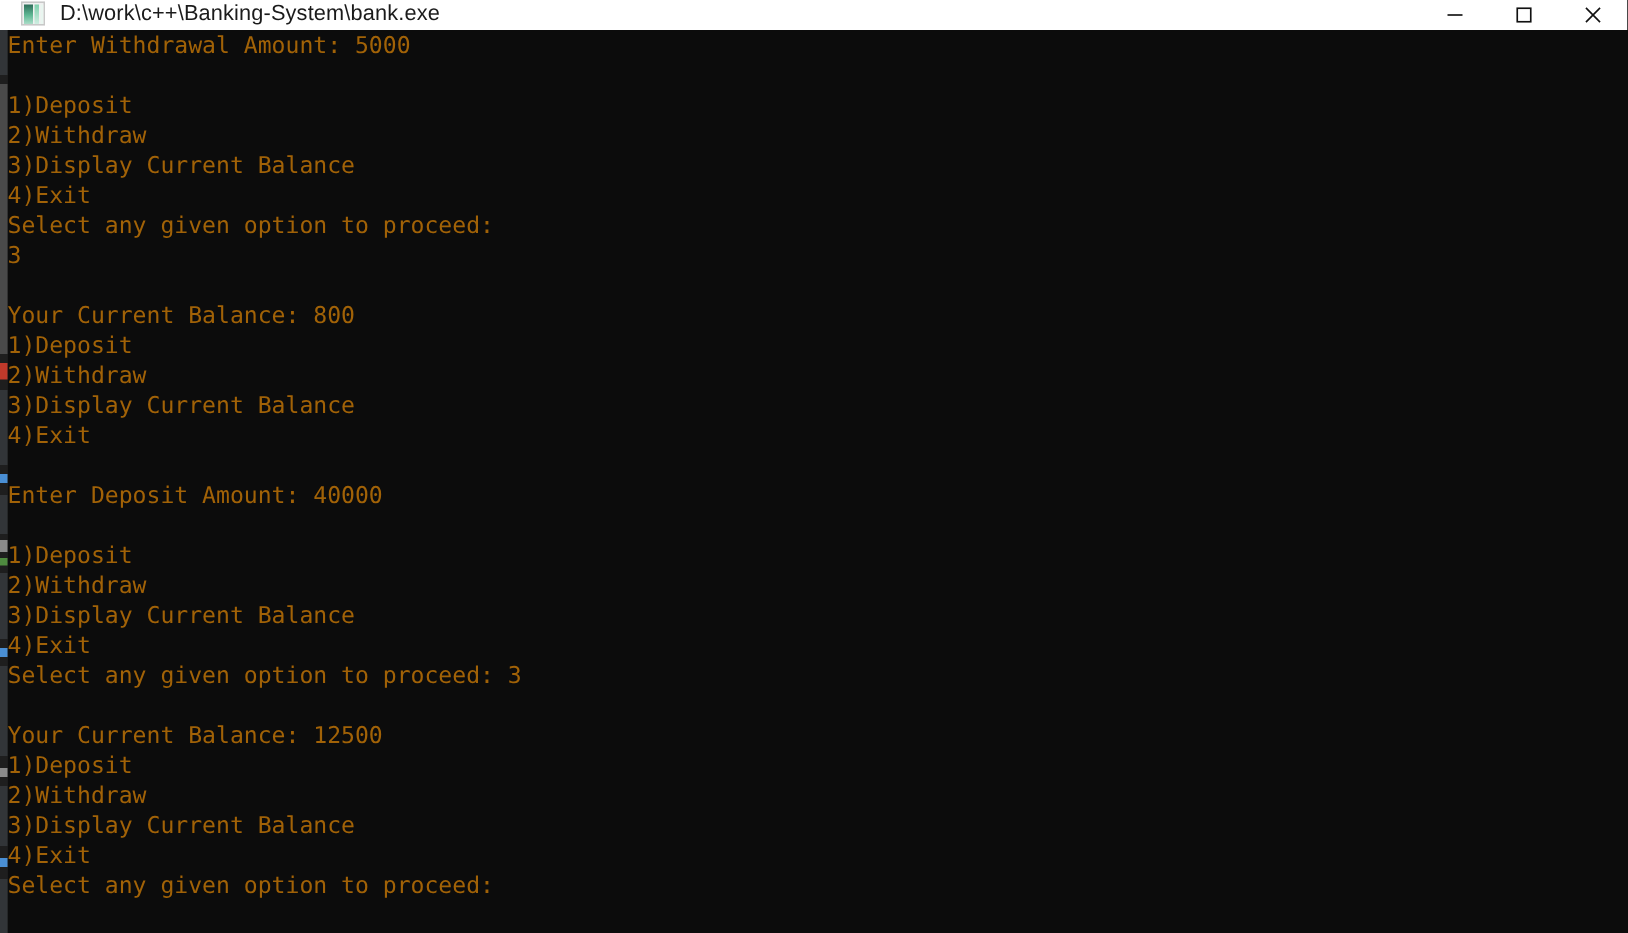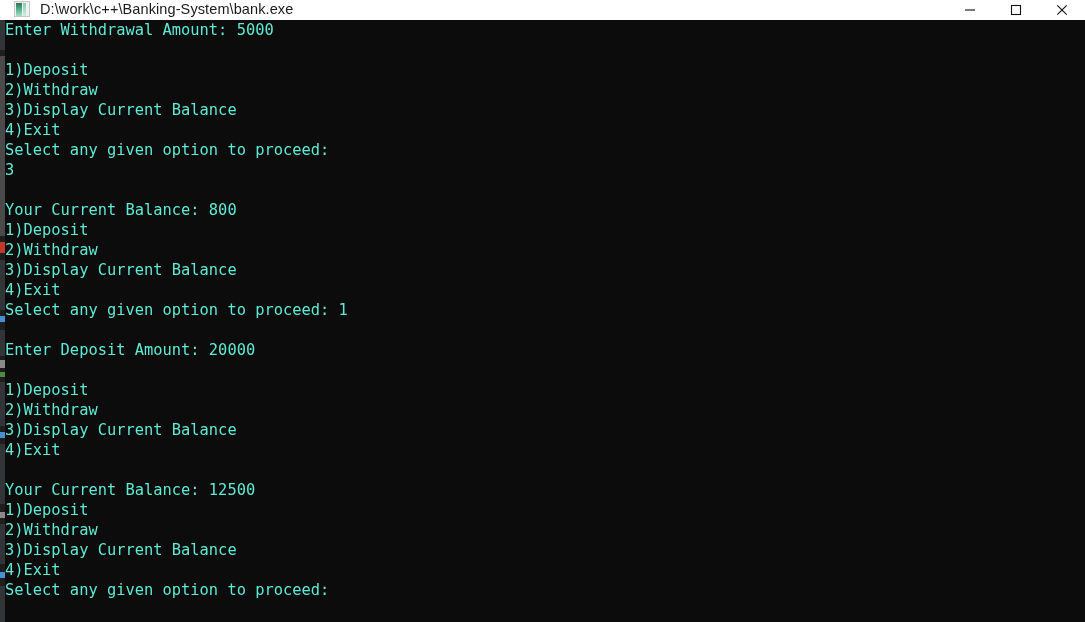--- a/index.html
+++ b/index.html
@@ -175,21 +175,21 @@
     left: 5px;
     top: 0;
     width: 1080px;
   }
   .cline {
     display: block;
     height: 20px;
     line-height: 20px;
     font-family: "DejaVu Sans Mono", monospace;
     font-size: 15.4px;
-    color: #5eead4;
+    color: #a16207;
     white-space: pre;
     letter-spacing: 0px;
     margin: 0;
     padding: 0;
   }
 </style>
 </head>
 <body>
 
 <div id="app">
@@ -253,28 +253,28 @@
         <div class="cline">3)Display Current Balance</div>
         <div class="cline">4)Exit</div>
         <div class="cline">Select any given option to proceed:</div>
         <div class="cline">3</div>
         <div class="cline">&nbsp;</div>
         <div class="cline">Your Current Balance: 800</div>
         <div class="cline">1)Deposit</div>
         <div class="cline">2)Withdraw</div>
         <div class="cline">3)Display Current Balance</div>
         <div class="cline">4)Exit</div>
-        <div class="cline">Select any given option to proceed: 1</div>
-        <div class="cline">&nbsp;</div>
-        <div class="cline">Enter Deposit Amount: 20000</div>
-        <div class="cline">&nbsp;</div>
-        <div class="cline">1)Deposit</div>
-        <div class="cline">2)Withdraw</div>
-        <div class="cline">3)Display Current Balance</div>
-        <div class="cline">4)Exit</div>
+        <div class="cline">&nbsp;</div>
+        <div class="cline">Enter Deposit Amount: 40000</div>
+        <div class="cline">&nbsp;</div>
+        <div class="cline">1)Deposit</div>
+        <div class="cline">2)Withdraw</div>
+        <div class="cline">3)Display Current Balance</div>
+        <div class="cline">4)Exit</div>
+        <div class="cline">Select any given option to proceed: 3</div>
         <div class="cline">&nbsp;</div>
         <div class="cline">Your Current Balance: 12500</div>
         <div class="cline">1)Deposit</div>
         <div class="cline">2)Withdraw</div>
         <div class="cline">3)Display Current Balance</div>
         <div class="cline">4)Exit</div>
         <div class="cline">Select any given option to proceed:</div>
       </div>
   </div>
 

